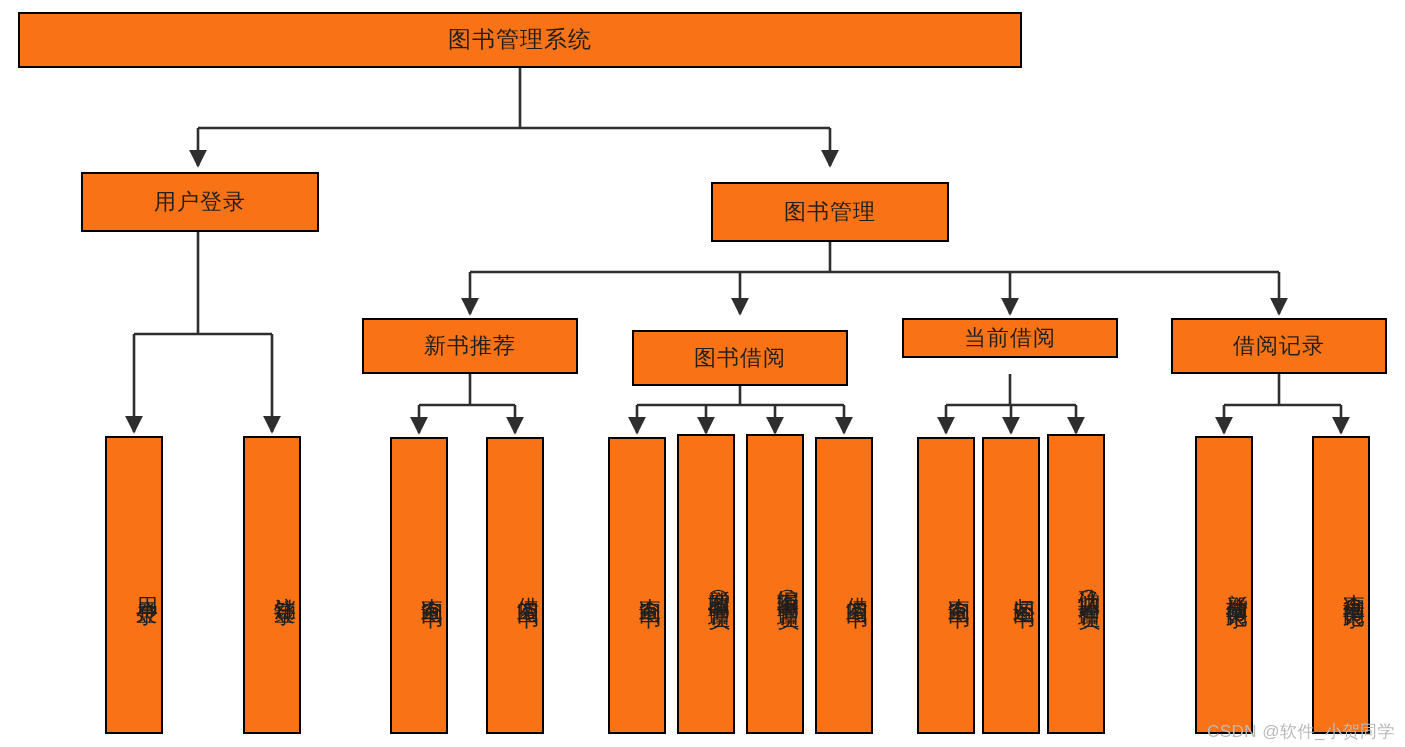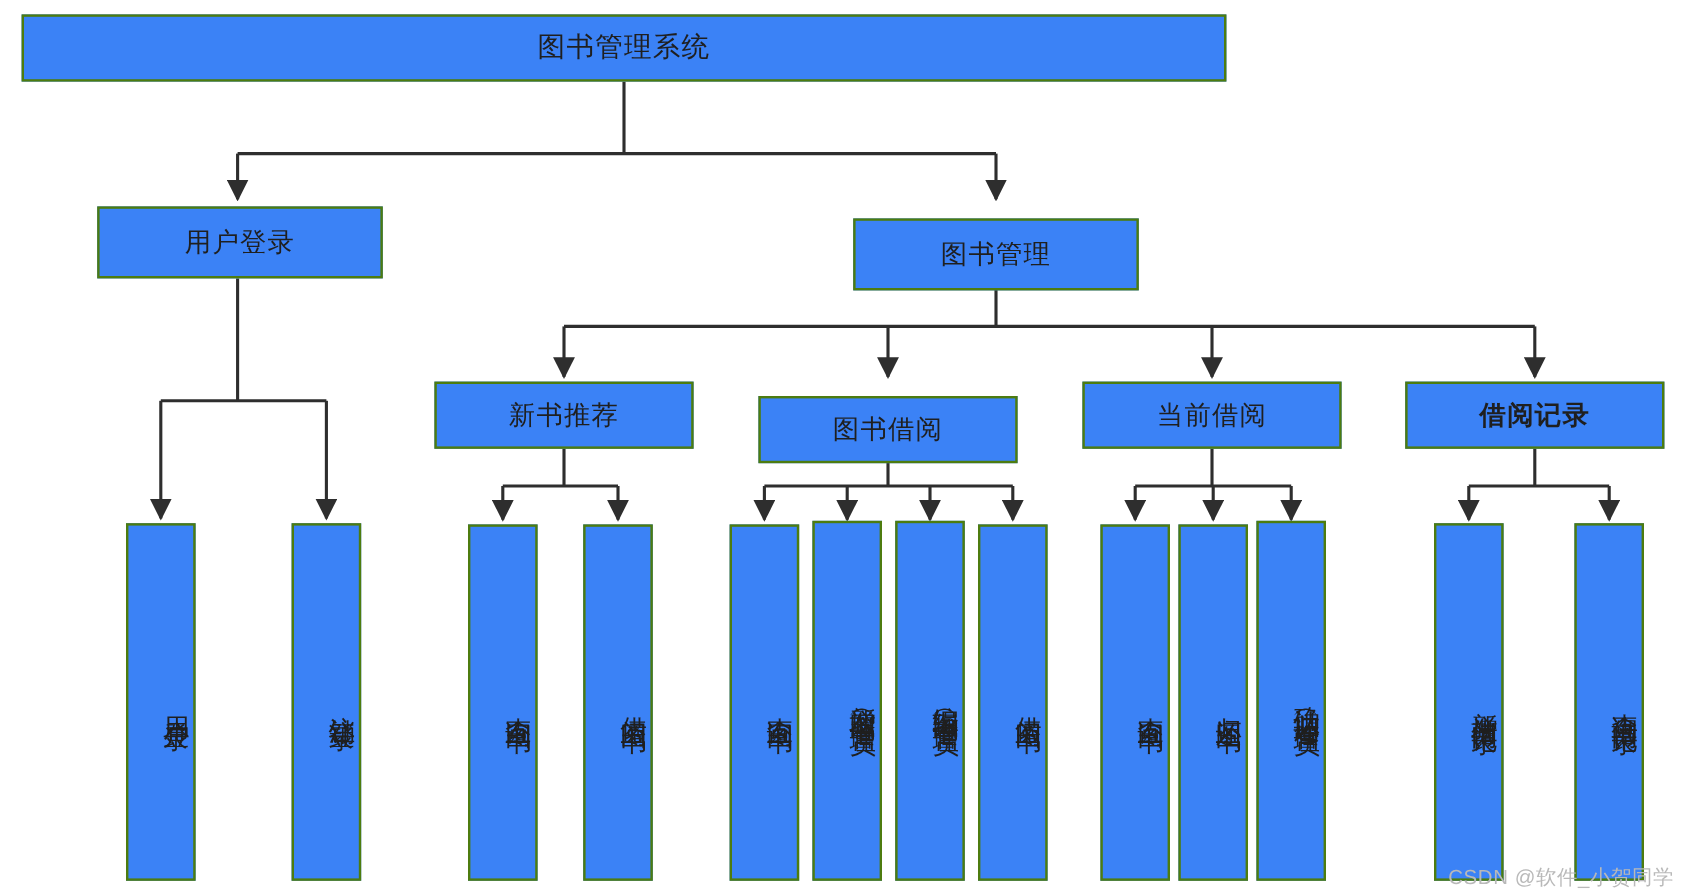--- a/index.html
+++ b/index.html
@@ -16,22 +16,22 @@
     width:1405px;height:747px;
   }
   svg.connectors{
     position:absolute;left:0;top:0;
     width:1405px;height:747px;
     pointer-events:none;
   }
   .node{
     position:absolute;
     box-sizing:border-box;
-    background:#3b82f6;
-    border:2px solid #4d7c0f;
+    background:#f97316;
+    border:2px solid #000000;
     display:flex;
     align-items:center;
     justify-content:center;
     color:#1a1a1a;
   }
   .node .label{
     display:block;
     text-align:center;
     line-height:1.18;
     white-space:pre-wrap;
@@ -137,24 +137,24 @@
   <div class="node horiz" style="left:711px;top:172px;width:238px;height:60px;margin-top:10px;">
     <span class="label">图书管理</span>
   </div>
 
   <div class="node horiz" style="left:362px;top:318px;width:216px;height:56px;">
     <span class="label">新书推荐</span>
   </div>
   <div class="node horiz" style="left:632px;top:318px;width:216px;height:56px;margin-top:12px;">
     <span class="label">图书借阅</span>
   </div>
-  <div class="node horiz" style="left:902px;top:318px;width:216px;height:56px;">
+  <div class="node horiz" style="left:902px;top:318px;width:216px;height:40px;">
     <span class="label">当前借阅</span>
   </div>
-  <div class="node horiz" style="left:1171px;top:318px;width:216px;height:56px;font-weight:bold;">
+  <div class="node horiz" style="left:1171px;top:318px;width:216px;height:56px;">
     <span class="label">借阅记录</span>
   </div>
 
   <div class="node vert" style="left:105px;top:436px;width:58px;height:298px;">
     <span class="label">用户登录</span>
   </div>
   <div class="node vert" style="left:243px;top:436px;width:58px;height:298px;">
     <span class="label">注销登录</span>
   </div>
 

